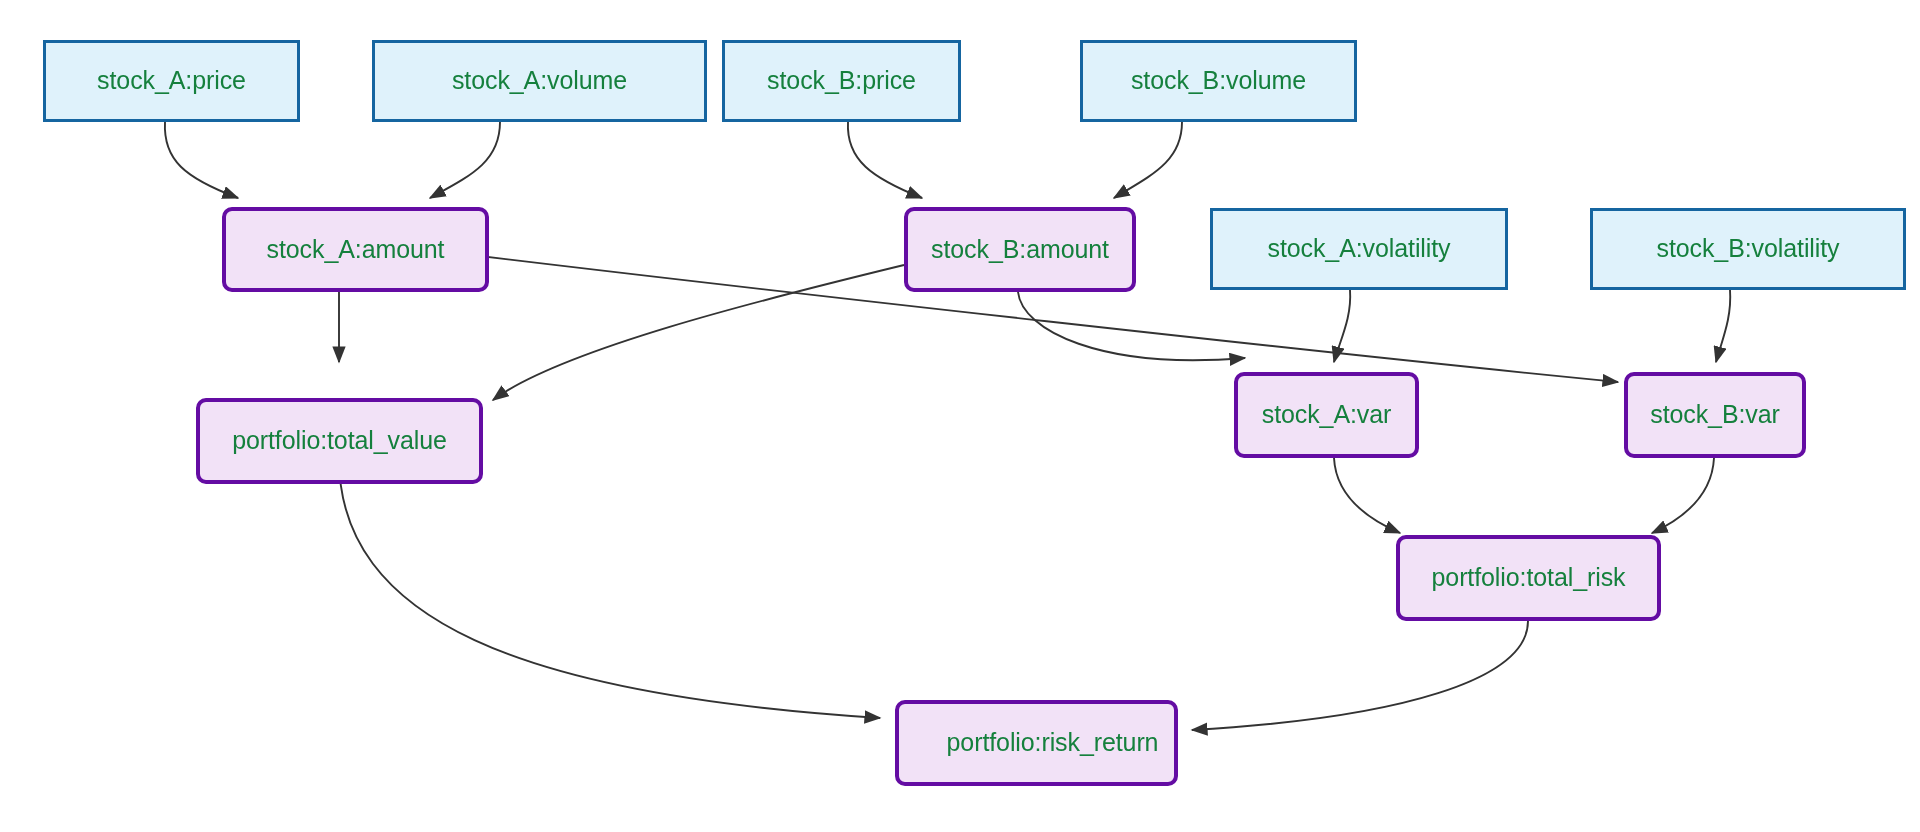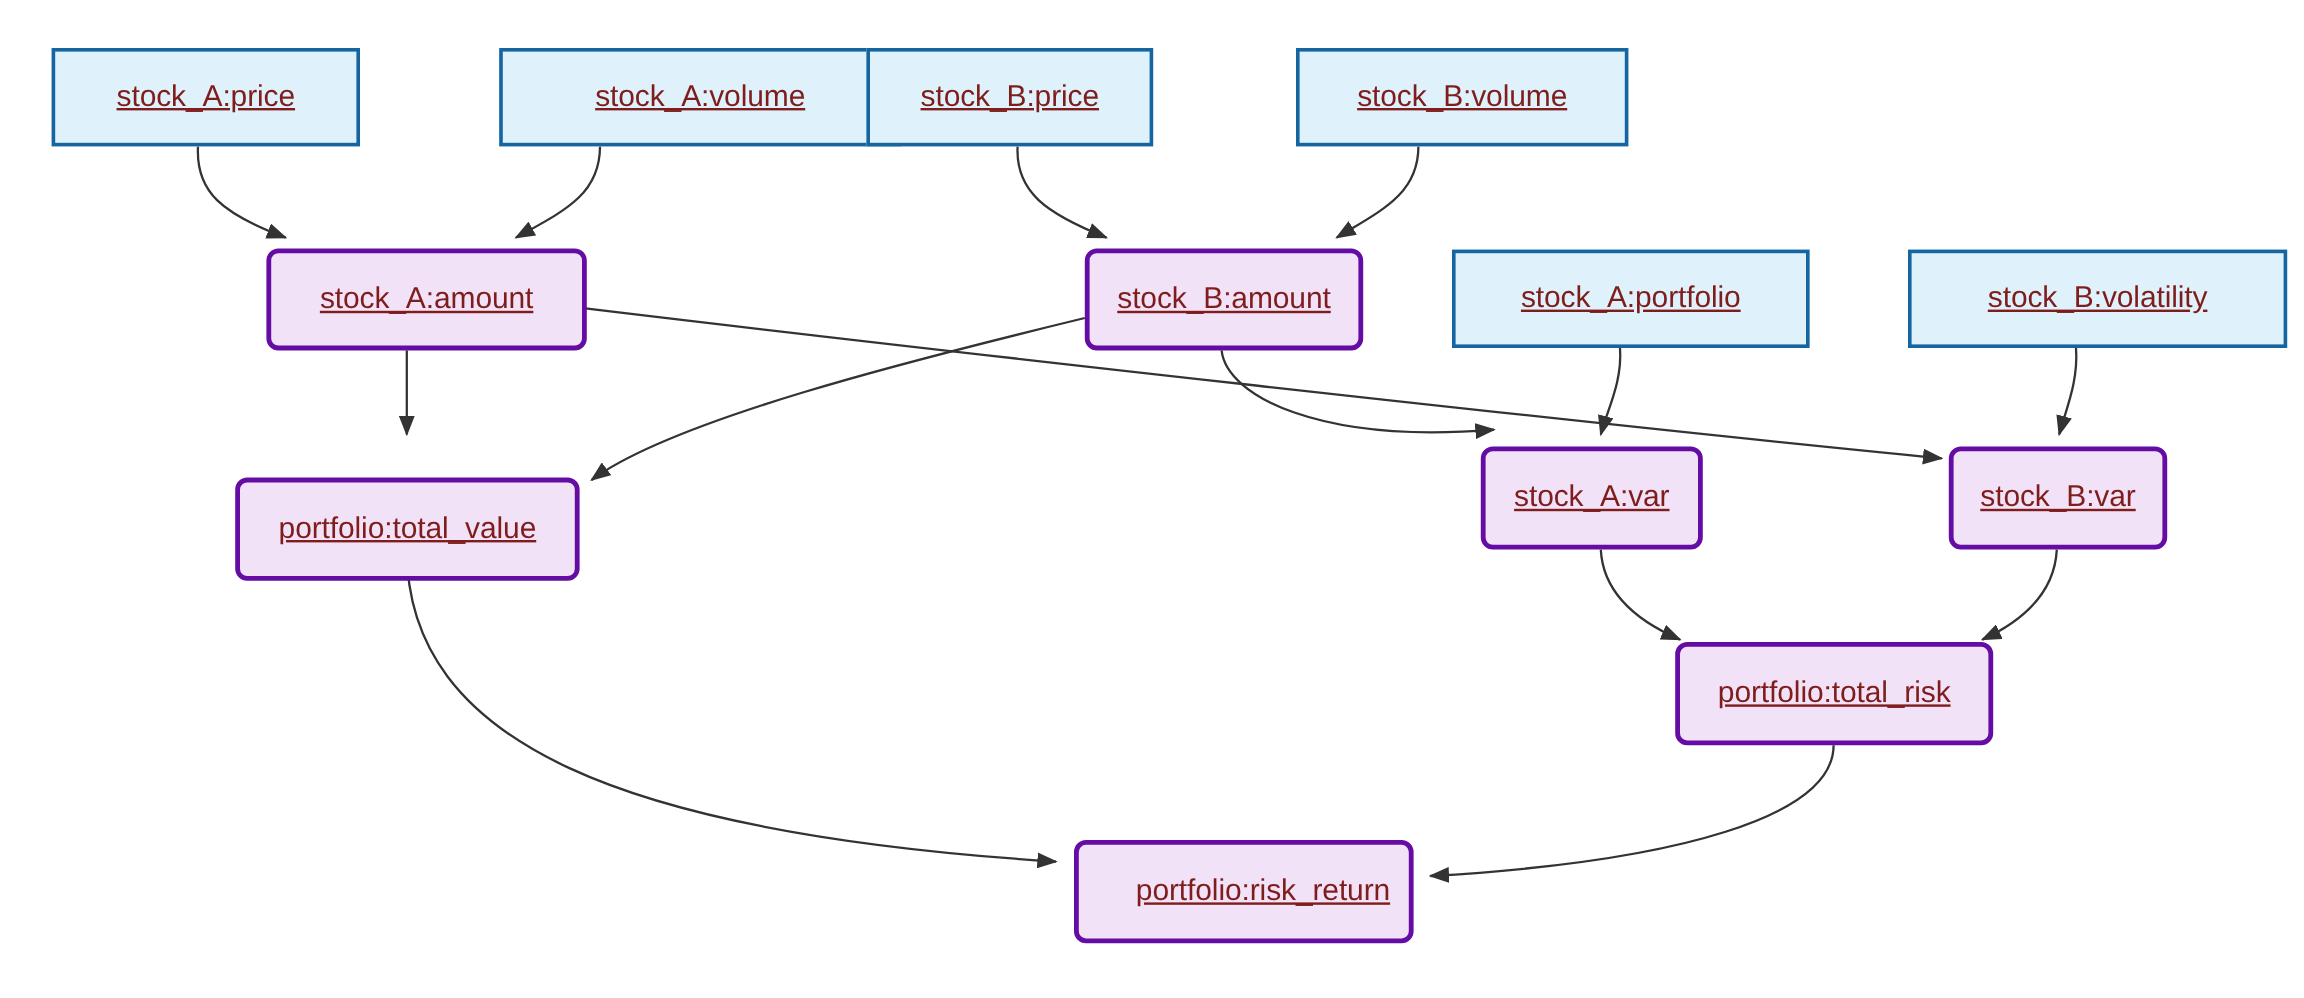--- a/index.html
+++ b/index.html
@@ -30,24 +30,23 @@
   .node {
     position: absolute;
     box-sizing: border-box;
     display: flex;
     align-items: center;
     justify-content: center;
     text-align: center;
     font-size: 25px;
     line-height: 1.1;
     letter-spacing: -0.1px;
-    color: #7f1d1d;
+    color: #15803d;
     white-space: nowrap;
     z-index: 5;
-    text-decoration: underline;
   }
   .node.input {
     background: #dff2fb;
     border: 3px solid #1565a0;
     border-radius: 0px;
   }
   .node.computed {
     background: #f2e2f7;
     border: 4px solid #640ca3;
     border-radius: 10px;
@@ -79,37 +78,37 @@
         <path d="M 1714,458 C 1712,498 1680,520 1652,533" fill="none" stroke="#333333" stroke-width="1.9" marker-end="url(#arrowhead)"></path>
         <path d="M 339,458 C 339,620 520,695 880,718" fill="none" stroke="#333333" stroke-width="1.9" marker-end="url(#arrowhead)"></path>
         <path d="M 1528,621 C 1528,680 1400,718 1192,730" fill="none" stroke="#333333" stroke-width="1.9" marker-end="url(#arrowhead)"></path>
       </g>
   </svg>
 
   <div id="nodes-group">
       <div class="node input" style="left: 43px; top: 40px; width: 257px; height: 82px;">
         <span>stock_A:price</span>
       </div>
-      <div class="node input" style="left: 372px; top: 40px; width: 335px; height: 82px; margin-left: 44px;">
+      <div class="node input" style="left: 372px; top: 40px; width: 335px; height: 82px;">
         <span>stock_A:volume</span>
       </div>
       <div class="node input" style="left: 722px; top: 40px; width: 239px; height: 82px;">
         <span>stock_B:price</span>
       </div>
       <div class="node input" style="left: 1054px; top: 40px; width: 277px; height: 82px; margin-left: 26px;">
         <span>stock_B:volume</span>
       </div>
       <div class="node computed" style="left: 222px; top: 207px; width: 267px; height: 85px;">
         <span>stock_A:amount</span>
       </div>
       <div class="node computed" style="left: 904px; top: 207px; width: 232px; height: 85px;">
         <span>stock_B:amount</span>
       </div>
       <div class="node input" style="left: 1210px; top: 208px; width: 298px; height: 82px;">
-        <span>stock_A:portfolio</span>
+        <span>stock_A:volatility</span>
       </div>
       <div class="node input" style="left: 1590px; top: 208px; width: 316px; height: 82px;">
         <span>stock_B:volatility</span>
       </div>
       <div class="node computed" style="left: 196px; top: 372px; width: 287px; height: 86px; margin-top: 26px;">
         <span>portfolio:total_value</span>
       </div>
       <div class="node computed" style="left: 1234px; top: 372px; width: 185px; height: 86px;">
         <span>stock_A:var</span>
       </div>

